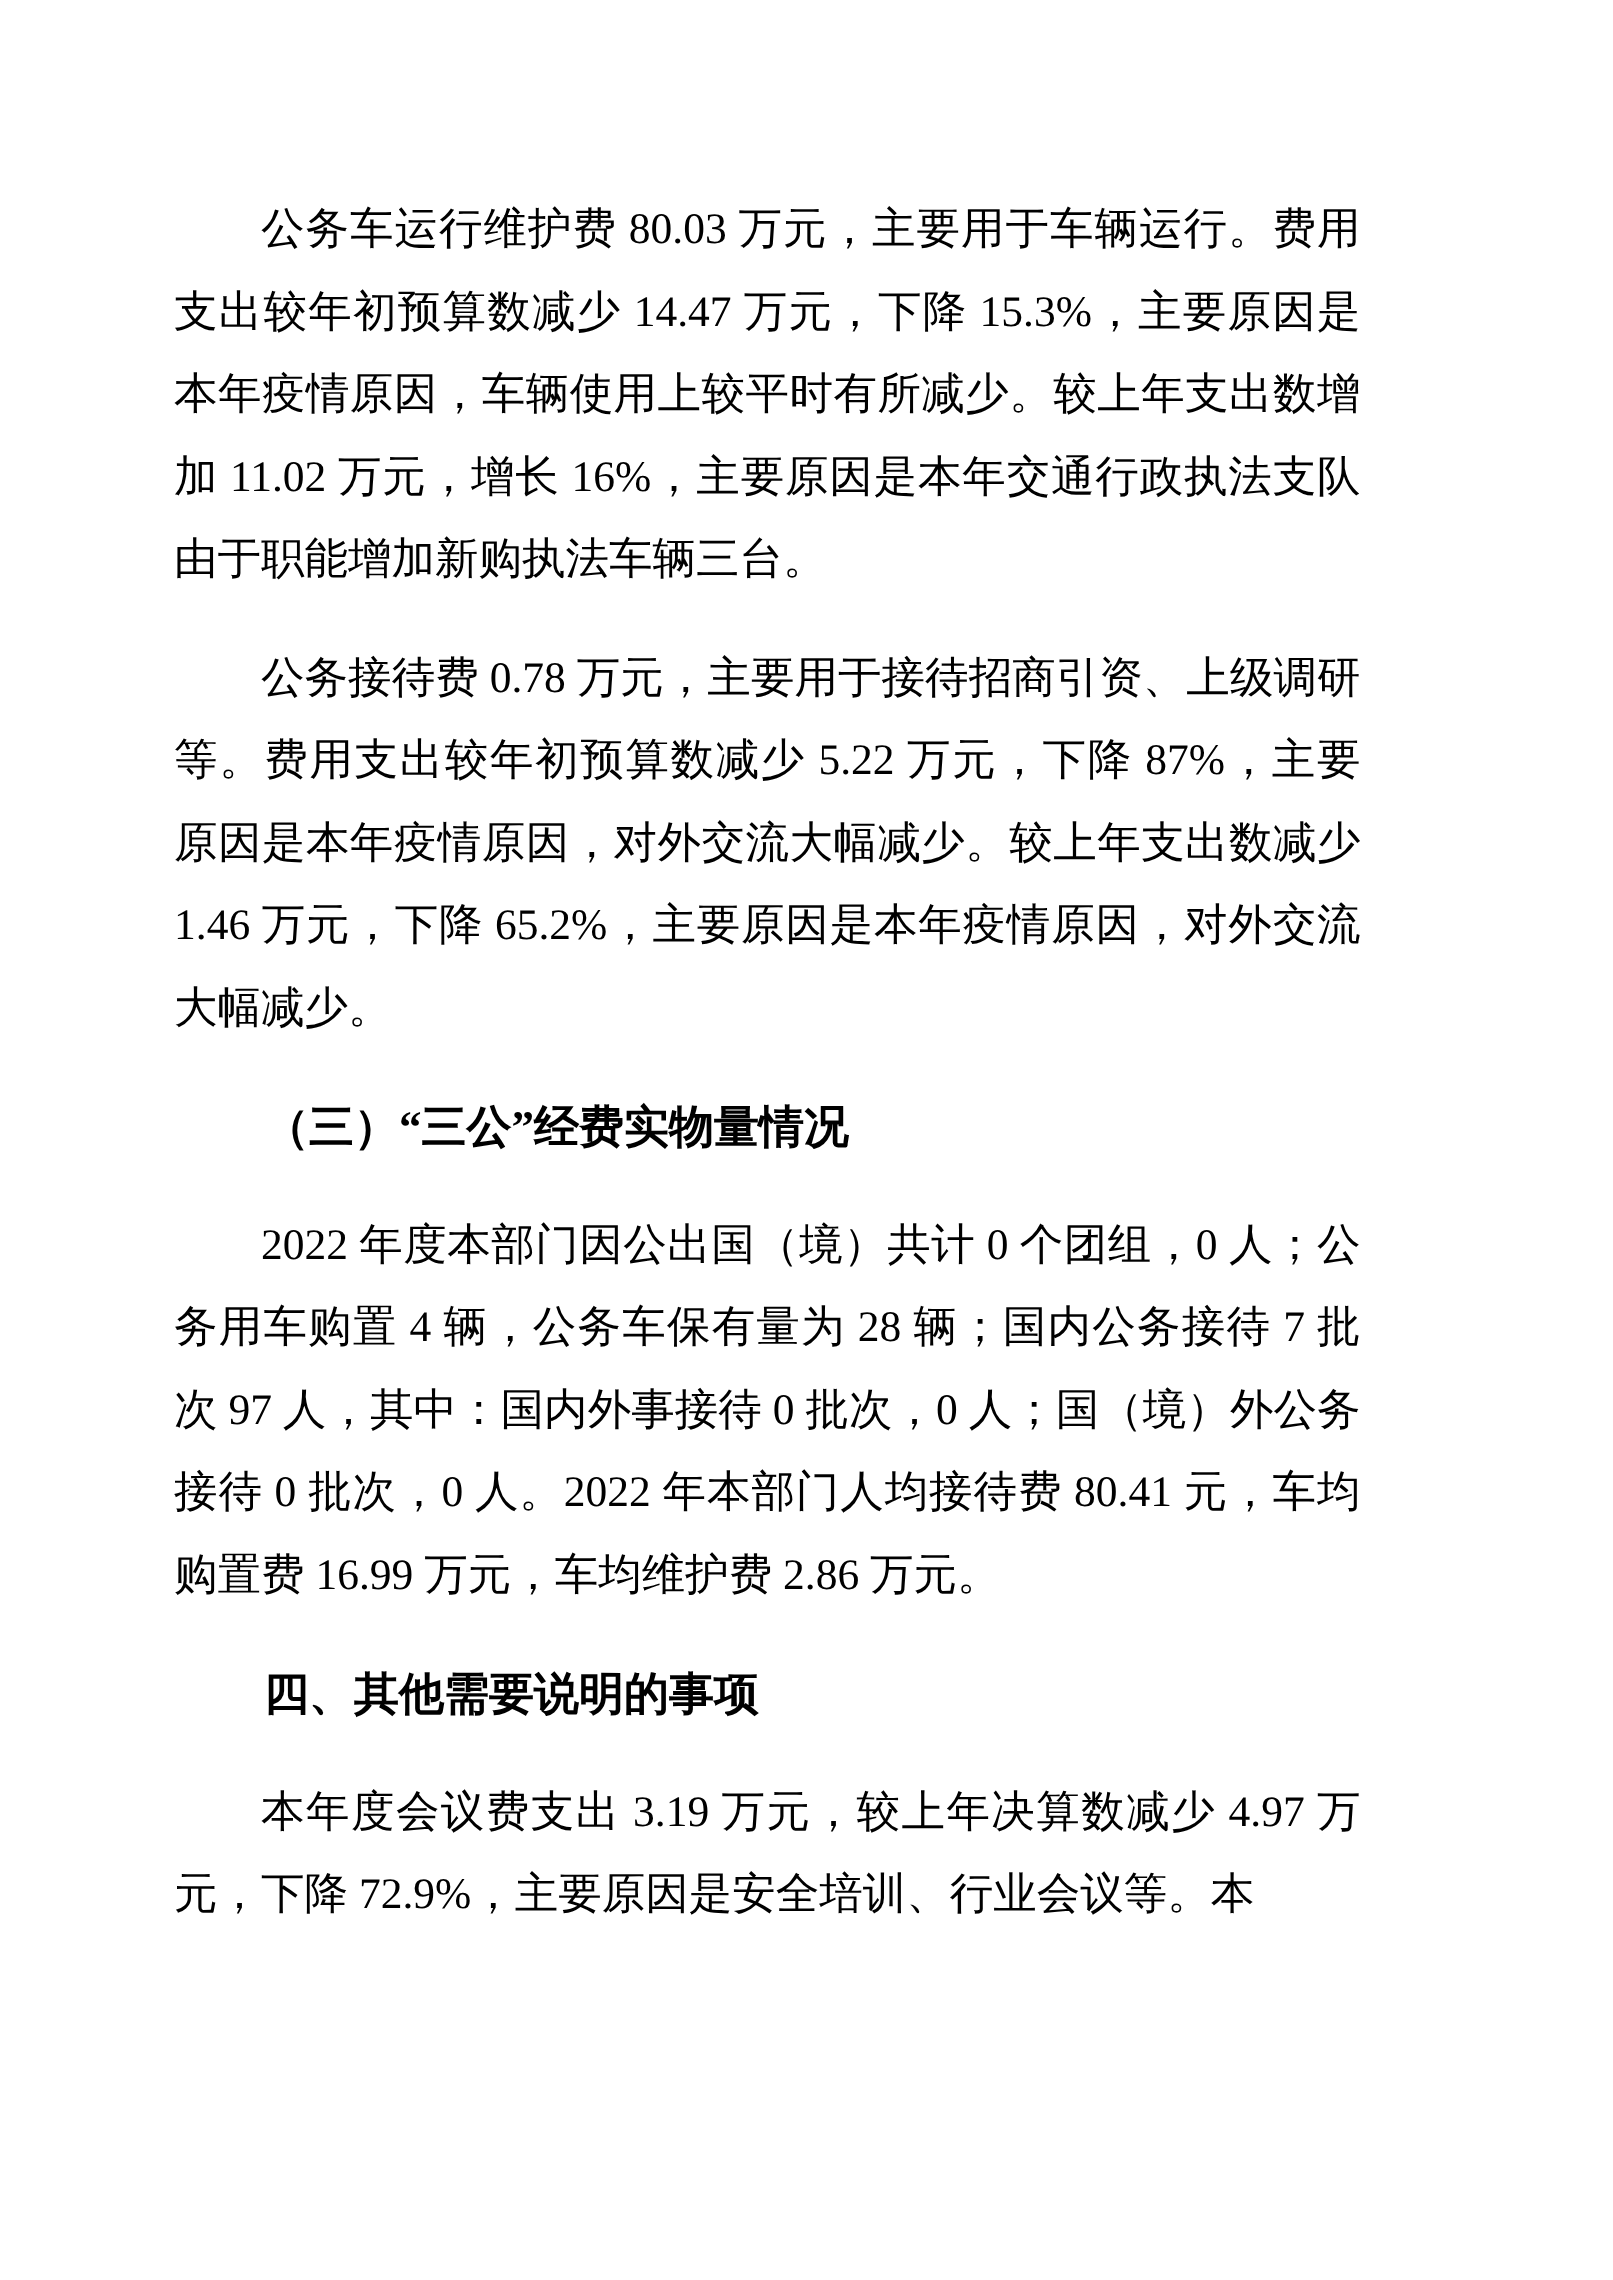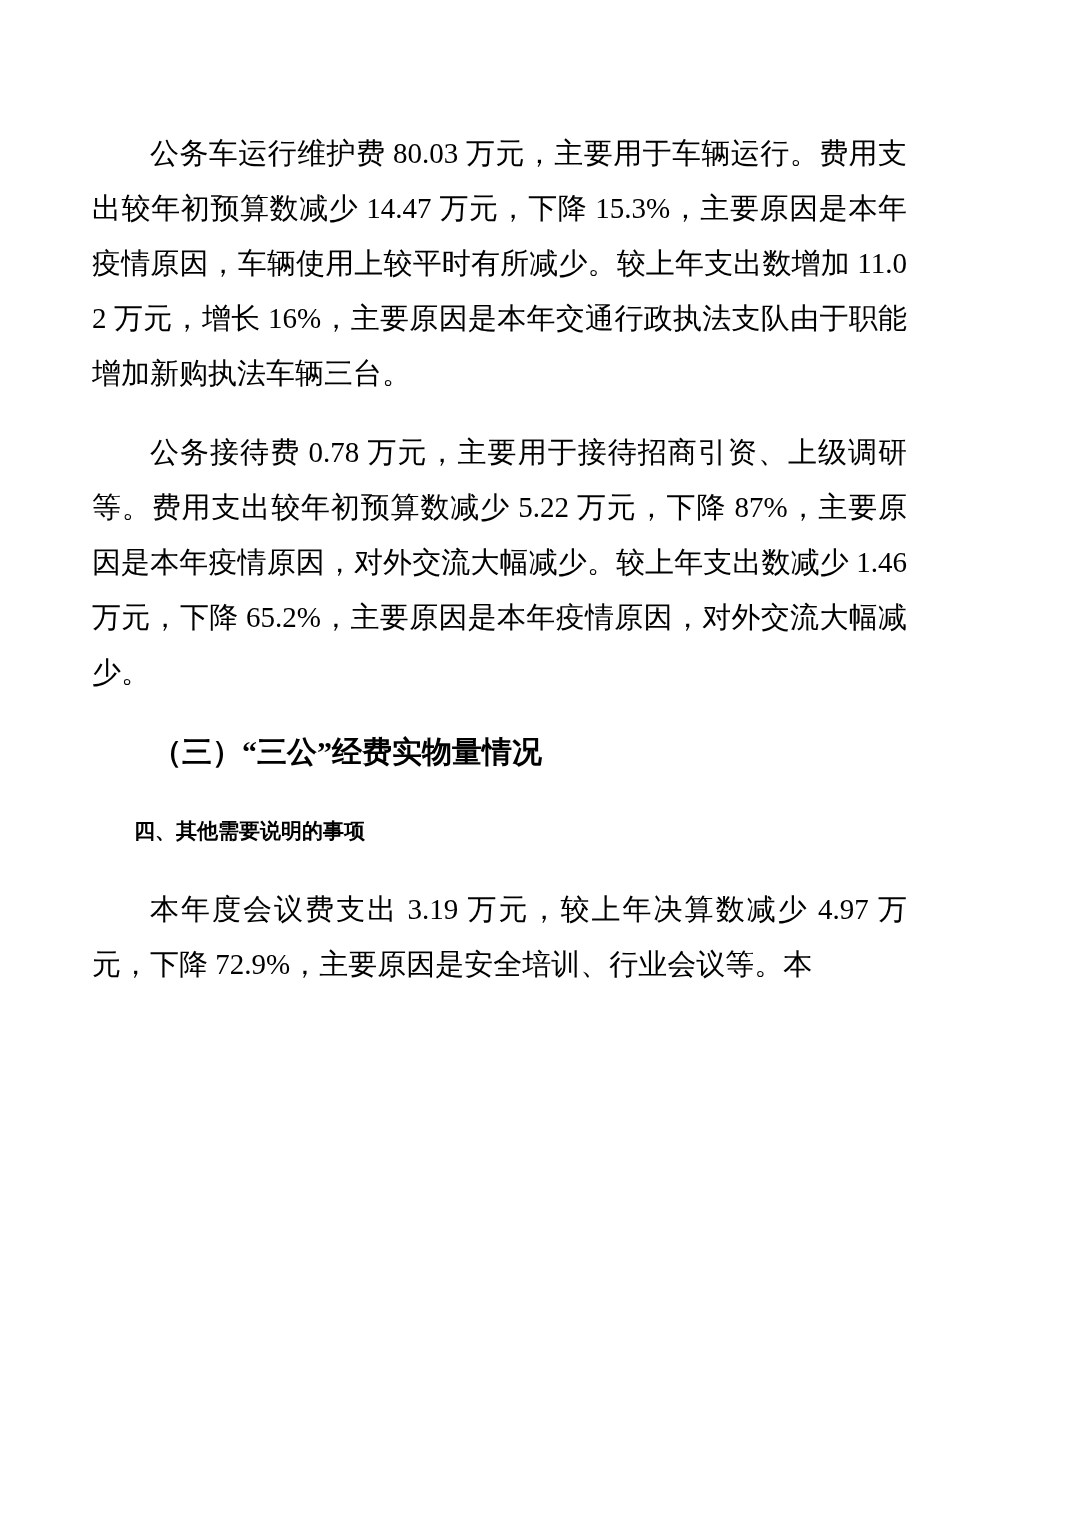--- a/index.html
+++ b/index.html
@@ -11,21 +11,21 @@
     width: 1075px;
     height: 1520px;
     overflow: hidden;
   }
   .page {
     box-sizing: border-box;
     width: 1075px;
     height: 1520px;
     background: #ffffff;
     color: #000000;
-    padding: 126px 168px 0 92px;
+    padding: 126px 168px 0 116px;
   }
   .para {
     font-family: "Liberation Serif", "DejaVu Serif", serif;
     font-size: 29px;
     line-height: 55px;
     text-align: justify;
     text-justify: inter-character;
     text-indent: 2em;
     margin: 24px 0 0 0;
     word-break: break-all;
@@ -34,37 +34,38 @@
     font-family: Liberation Serif, serif;
     font-weight: bold;
     font-size: 30px;
     line-height: 55px;
     text-indent: 2em;
     margin: 24px 0 0 0;
   }
   .heading-hei {
     font-family: "Liberation Sans", "DejaVu Sans", sans-serif;
     font-weight: bold;
-    font-size: 21px;
+    font-size: 30px;
     line-height: 55px;
     text-indent: 2em;
     margin: 24px 0 0 0;
   }
   .page > *:first-child {
     margin-top: 0;
   }
 </style>
 </head>
 <body>
 
 <div class="page">
   <p class="para">公务车运行维护费 80.03 万元，主要用于车辆运行。费用支出较年初预算数减少 14.47 万元，下降 15.3%，主要原因是本年疫情原因，车辆使用上较平时有所减少。较上年支出数增加 11.02 万元，增长 16%，主要原因是本年交通行政执法支队由于职能增加新购执法车辆三台。</p>
 
   <p class="para">公务接待费 0.78 万元，主要用于接待招商引资、上级调研等。费用支出较年初预算数减少 5.22 万元，下降 87%，主要原因是本年疫情原因，对外交流大幅减少。较上年支出数减少 1.46 万元，下降 65.2%，主要原因是本年疫情原因，对外交流大幅减少。</p>
 
   <h3 class="heading-kai">（三）“三公”经费实物量情况</h3>
 
+  <p class="para">2022 年度本部门因公出国（境）共计 0 个团组，0 人；公务用车购置 4 辆，公务车保有量为 28 辆；国内公务接待 7 批次 97 人，其中：国内外事接待 0 批次，0 人；国（境）外公务接待 0 批次，0 人。2022 年本部门人均接待费 80.41 元，车均购置费 16.99 万元，车均维护费 2.86 万元。</p>
 
   <h2 class="heading-hei">四、其他需要说明的事项</h2>
 
 
   <p class="para">本年度会议费支出 3.19 万元，较上年决算数减少 4.97 万元，下降 72.9%，主要原因是安全培训、行业会议等。本</p>
 </div>
 
 </body></html>

